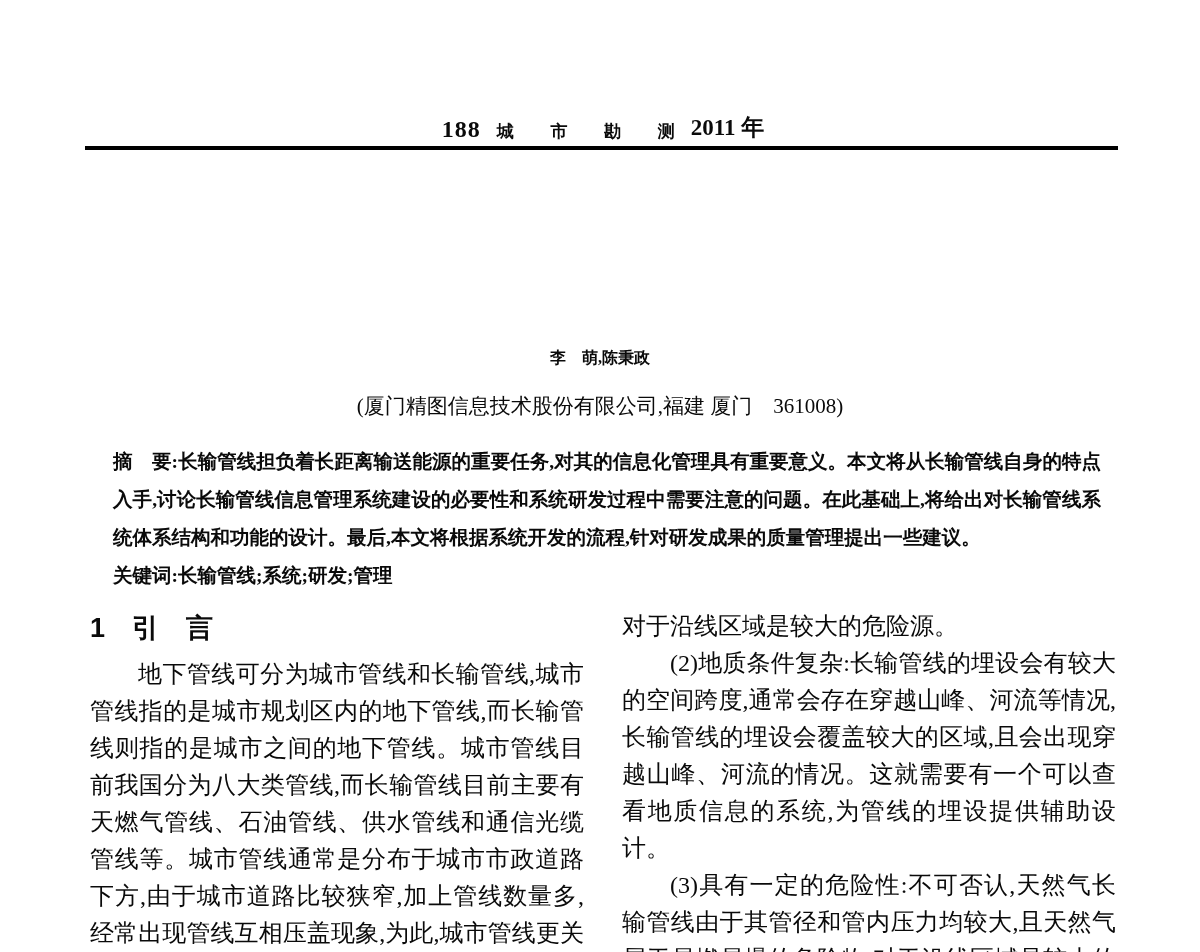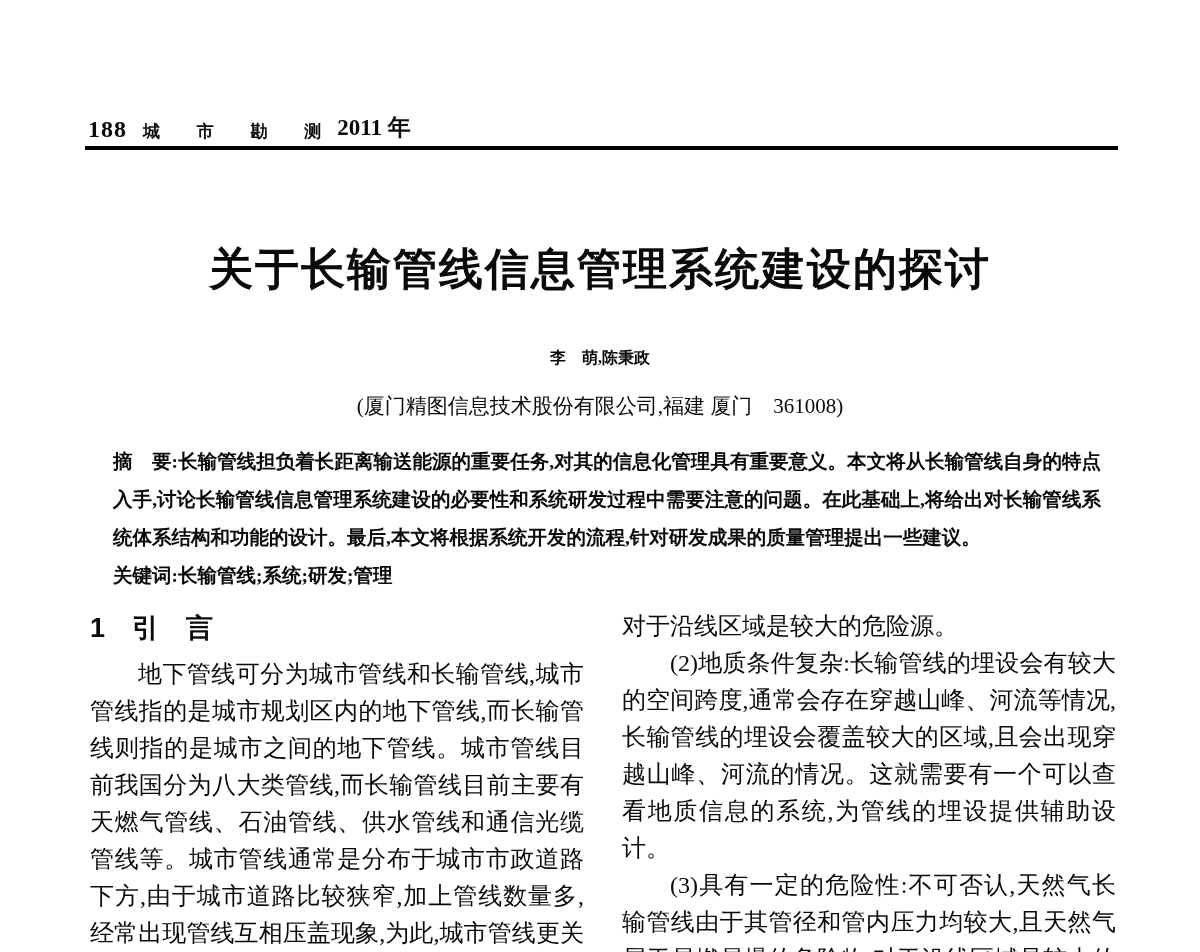--- a/index.html
+++ b/index.html
@@ -17,21 +17,21 @@
     font-family: "Liberation Serif", "DejaVu Serif", serif;
   }
   
   .header {
     position: absolute;
     top: 112px;
     left: 88px;
     width: 1030px;
     display: flex;
     align-items: flex-end;
-    justify-content: flex-start;
+    justify-content: center;
   }
   .pagenum {
     font-size: 24px;
     font-weight: bold;
     letter-spacing: 1px;
   }
   .journal {
     font-size: 17px;
     font-weight: bold;
     font-family: "Liberation Sans", "DejaVu Sans", sans-serif;
@@ -131,21 +131,20 @@
 
 <div class="page">
 
   <div class="header">
     <span class="pagenum">188</span>
     <span class="journal">城 市 勘 测</span>
     <span class="year">2011 年</span>
   </div>
   <div class="header-rule"></div>
 
-  <h1 class="title">关于长输管线信息管理系统建设的探讨</h1>
 
   <div class="authors">李　萌,陈秉政</div>
 
   <div class="affiliation">(厦门精图信息技术股份有限公司,福建 厦门　361008)</div>
 
   <div class="abstract">
     <p><span class="label">摘　要:</span><span>长输管线担负着长距离输送能源的重要任务,对其的信息化管理具有重要意义。本文将从长输管线自身的特点入手,讨论长输管线信息管理系统建设的必要性和系统研发过程中需要注意的问题。在此基础上,将给出对长输管线系统体系结构和功能的设计。最后,本文将根据系统开发的流程,针对研发成果的质量管理提出一些建议。</span></p>
     <p><span class="label">关键词:</span><span>长输管线;系统;研发;管理</span></p>
   </div>
 

